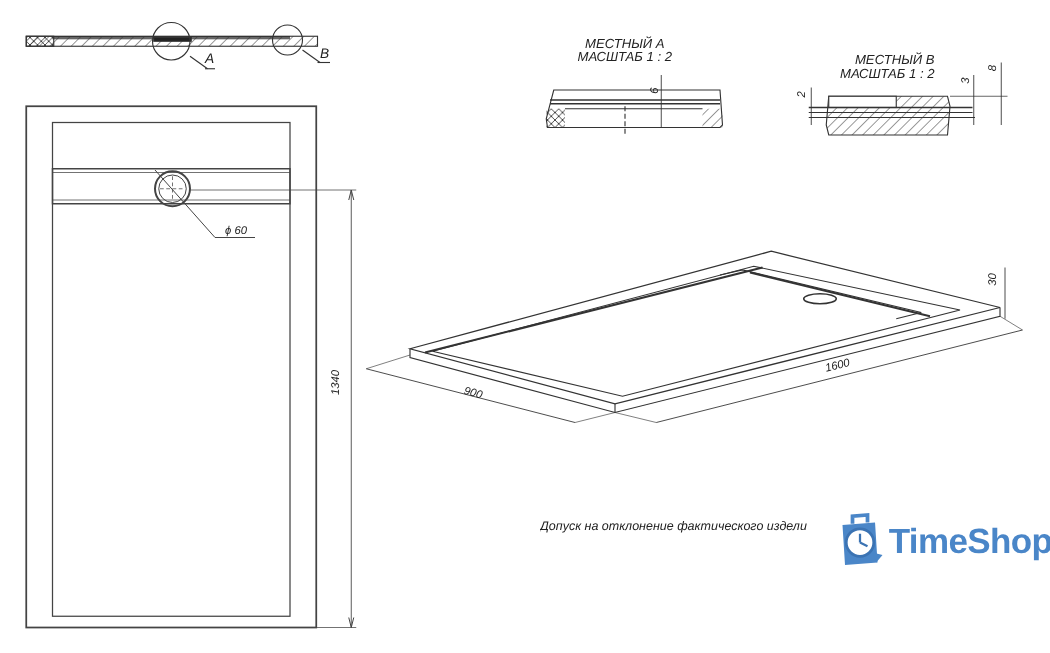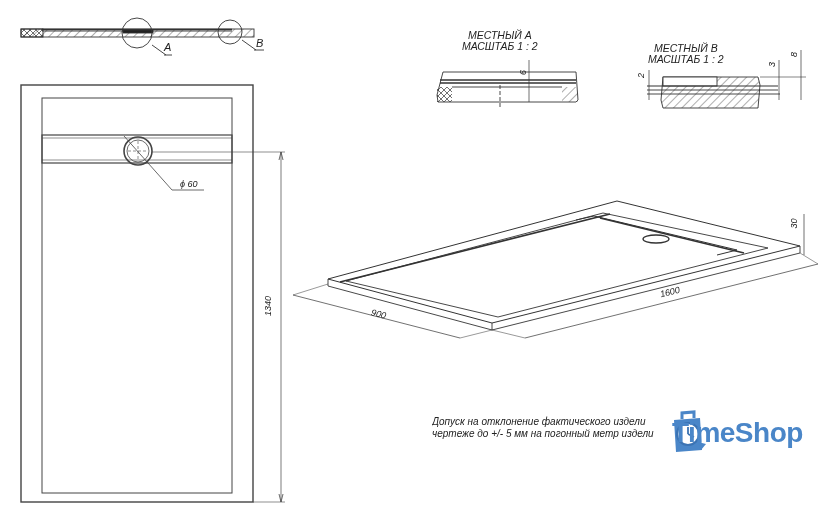--- a/index.html
+++ b/index.html
@@ -4,21 +4,21 @@
   <style>
     html, body { margin: 0; padding: 0; background: #ffffff; }
     body { width: 840px; height: 522px; position: relative; overflow: hidden;
            font-family: "Liberation Sans", sans-serif; color: #222; }
     svg.drawing { position: absolute; left: 0; top: 0; }
     .lbl { position: absolute; font-style: italic; font-family: "Liberation Sans", sans-serif;
            color: #222; white-space: nowrap; line-height: 1; }
     .detail-title { font-size: 10.5px; text-align: center; line-height: 1.05; }
     .dim { font-size: 9px; }
     .note { font-size: 10px; line-height: 1.15; left: 432px; top: 416px; width: 222px; overflow: hidden; }
-    .logo { position: absolute; left: 629px; top: 410px; width: 170px; height: 48px; text-decoration: underline; }
+    .logo { position: absolute; left: 668px; top: 410px; width: 170px; height: 48px; text-decoration: underline; }
     .logo-text { position: absolute; left: 43px; top: 9px; font-size: 28px; font-weight: bold;
                  color: #4a86c8; font-style: normal; letter-spacing: -0.5px; line-height: 1; }
   </style>
 </head>
 <body>
 
 <svg class="drawing" width="840" height="522" viewBox="0 0 840 522">
   <defs>
     <pattern id="hatch" patternUnits="userSpaceOnUse" width="6" height="6" patternTransform="rotate(45)">
       <line x1="0" y1="0" x2="0" y2="6" stroke="#333" stroke-width="0.8"></line>
@@ -118,32 +118,31 @@
 
 <span class="lbl dim" style="left:180px; top:180px;">ϕ 60</span>
 <span class="lbl dim" style="left:264px; top:316px; transform:rotate(-90deg); transform-origin:left top;">1340</span>
 
 <div class="lbl detail-title" style="left:462px; top:30px;">
   <div>МЕСТНЫЙ А</div>
   <div>МАСШТАБ 1 : 2</div>
 </div>
 <span class="lbl dim" style="left:521px; top:68px; transform:rotate(-90deg);">6</span>
 
-<div class="lbl detail-title" style="left:648px; top:43px;">
+<div class="lbl detail-title" style="left:672px; top:43px;text-align:right;">
   <div>МЕСТНЫЙ В</div>
   <div>МАСШТАБ 1 : 2</div>
 </div>
 <span class="lbl dim" style="left:639px; top:71px; transform:rotate(-90deg);">2</span>
 <span class="lbl dim" style="left:770px; top:60px; transform:rotate(-90deg);">3</span>
 <span class="lbl dim" style="left:792px; top:50px; transform:rotate(-90deg);">8</span>
 
 <span class="lbl dim" style="left:371px; top:310px; transform:rotate(15deg);">900</span>
 <span class="lbl dim" style="left:660px; top:288px; transform:rotate(-14deg);">1600</span>
 <span class="lbl dim" style="left:789px; top:219px; transform:rotate(-90deg);">30</span>
 
 <div class="lbl note">
   <div>Допуск на отклонение фактического издели</div>
-  <div>чертеже до +/- 5 мм на погонный метр издели</div>
 </div>
 
 <div class="logo">
   <span class="logo-text">TimeShop</span>
 </div>
 
 </body></html>

